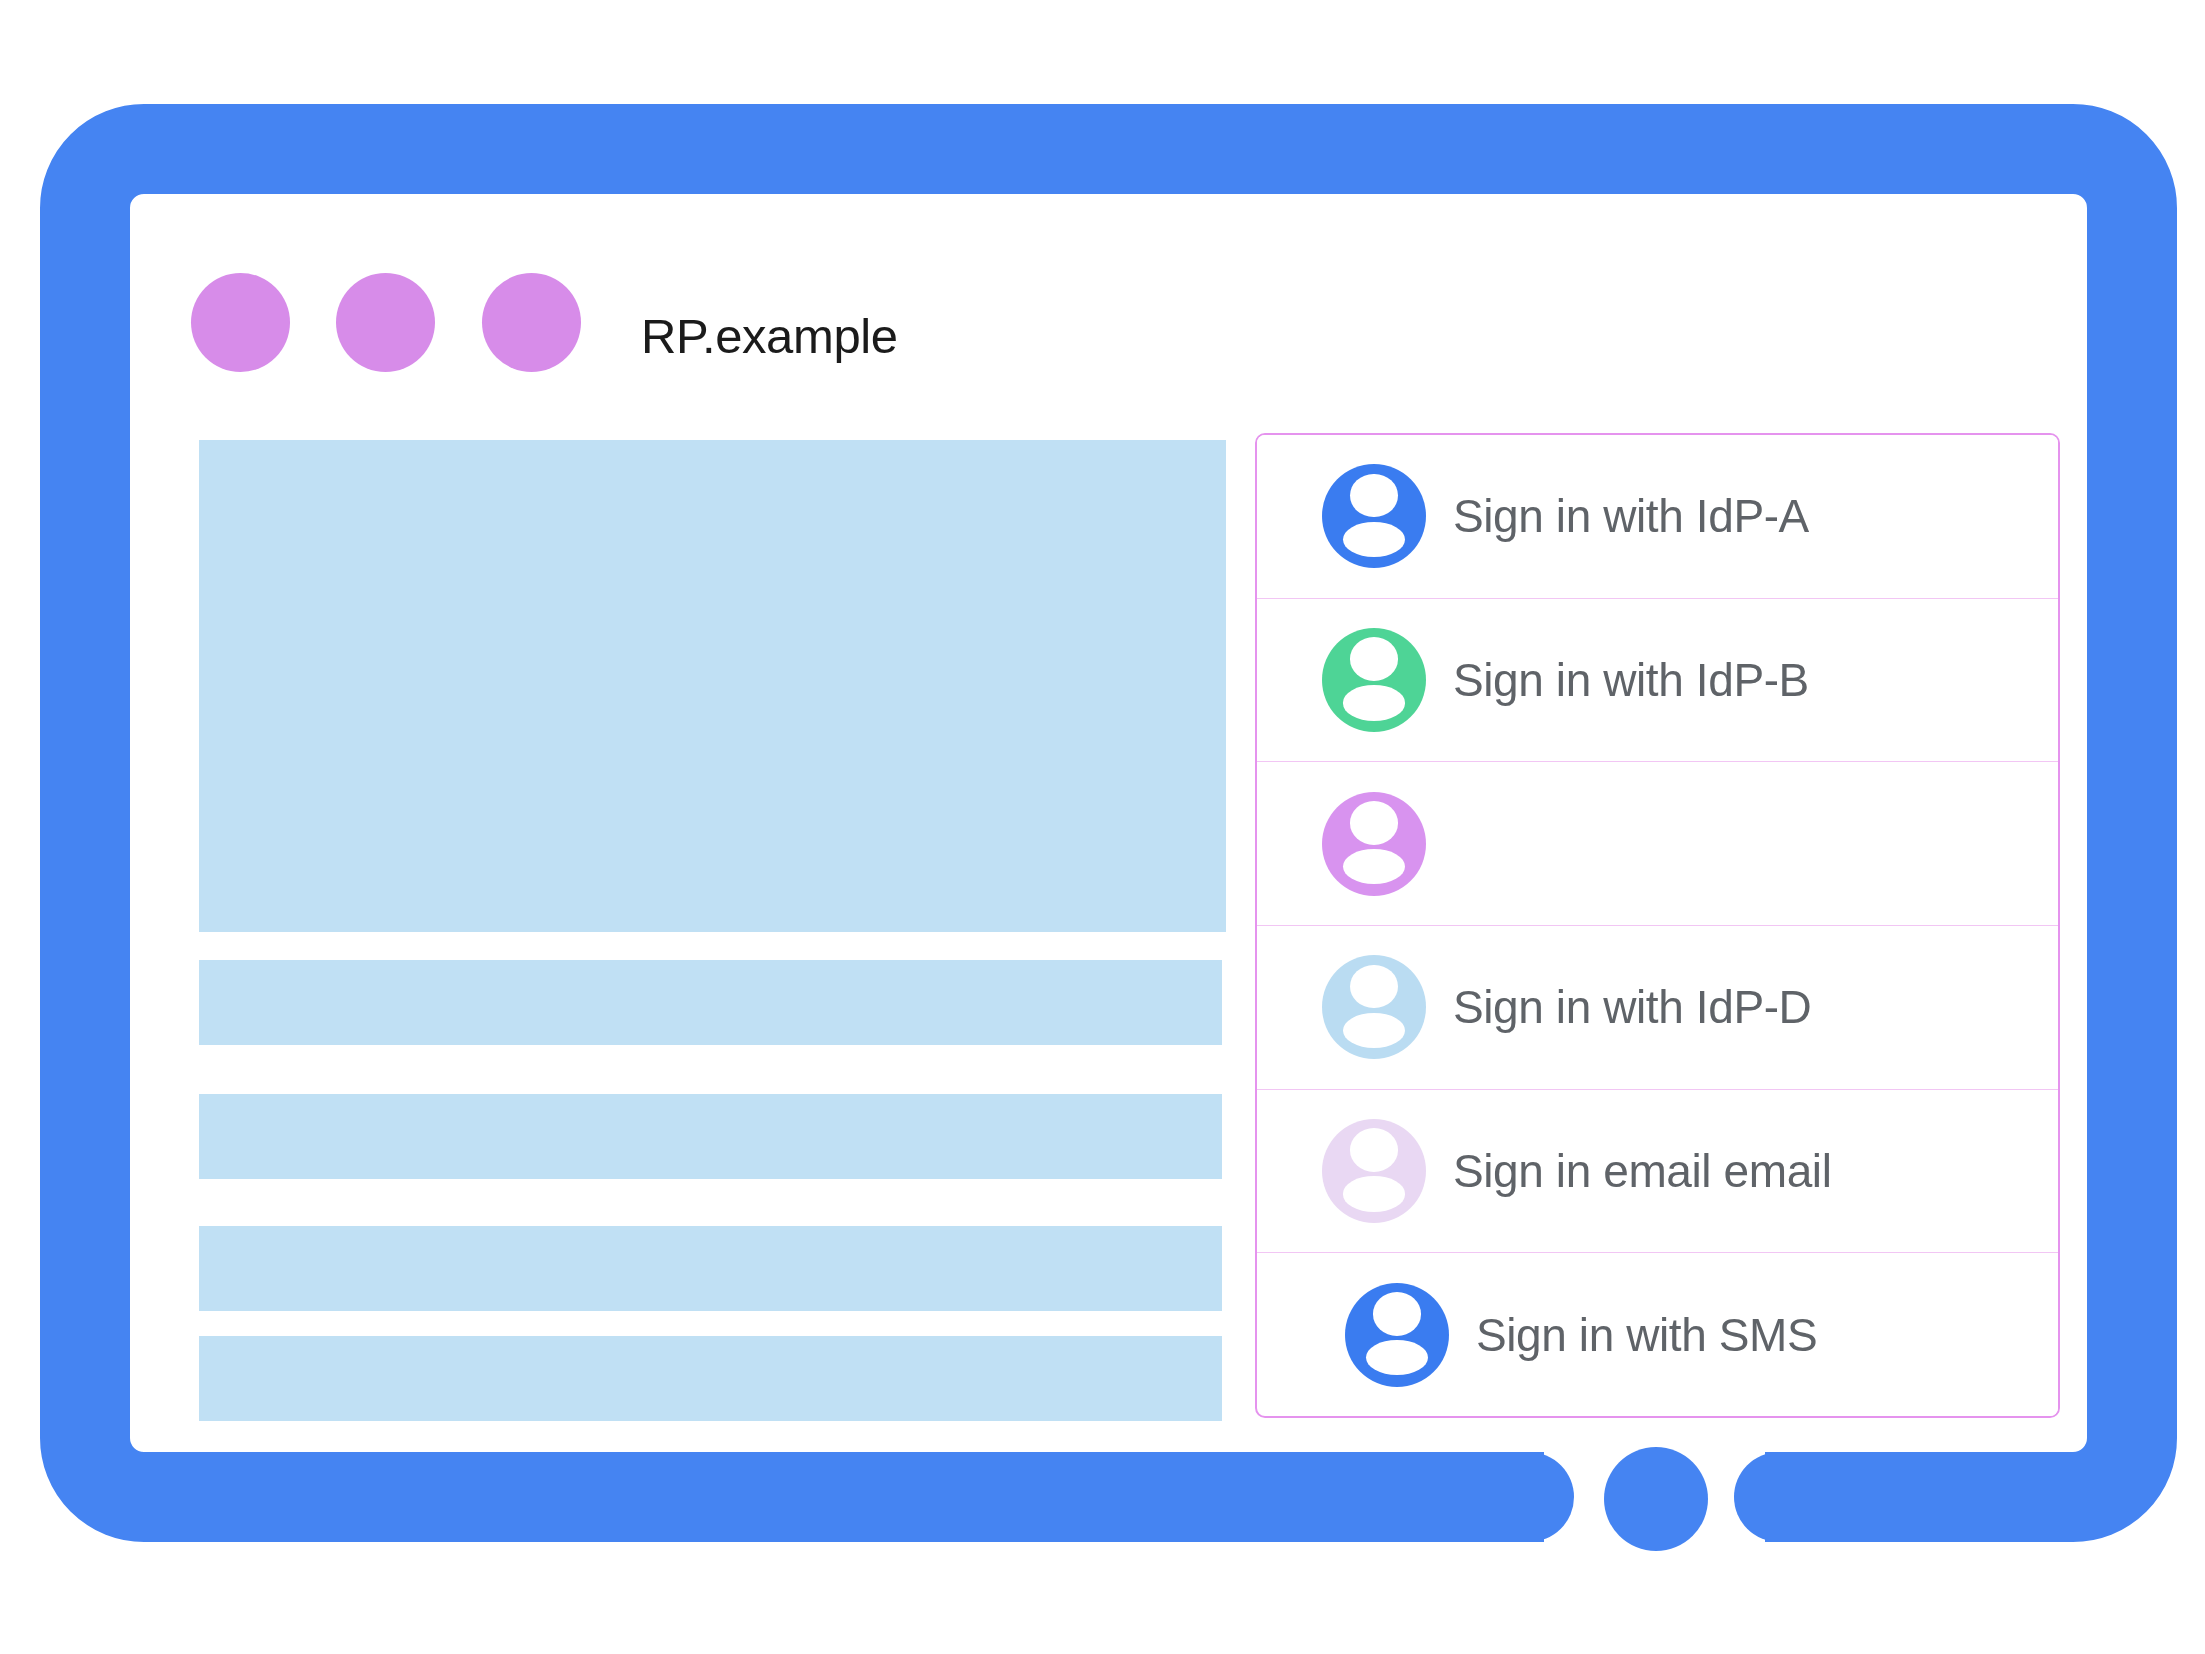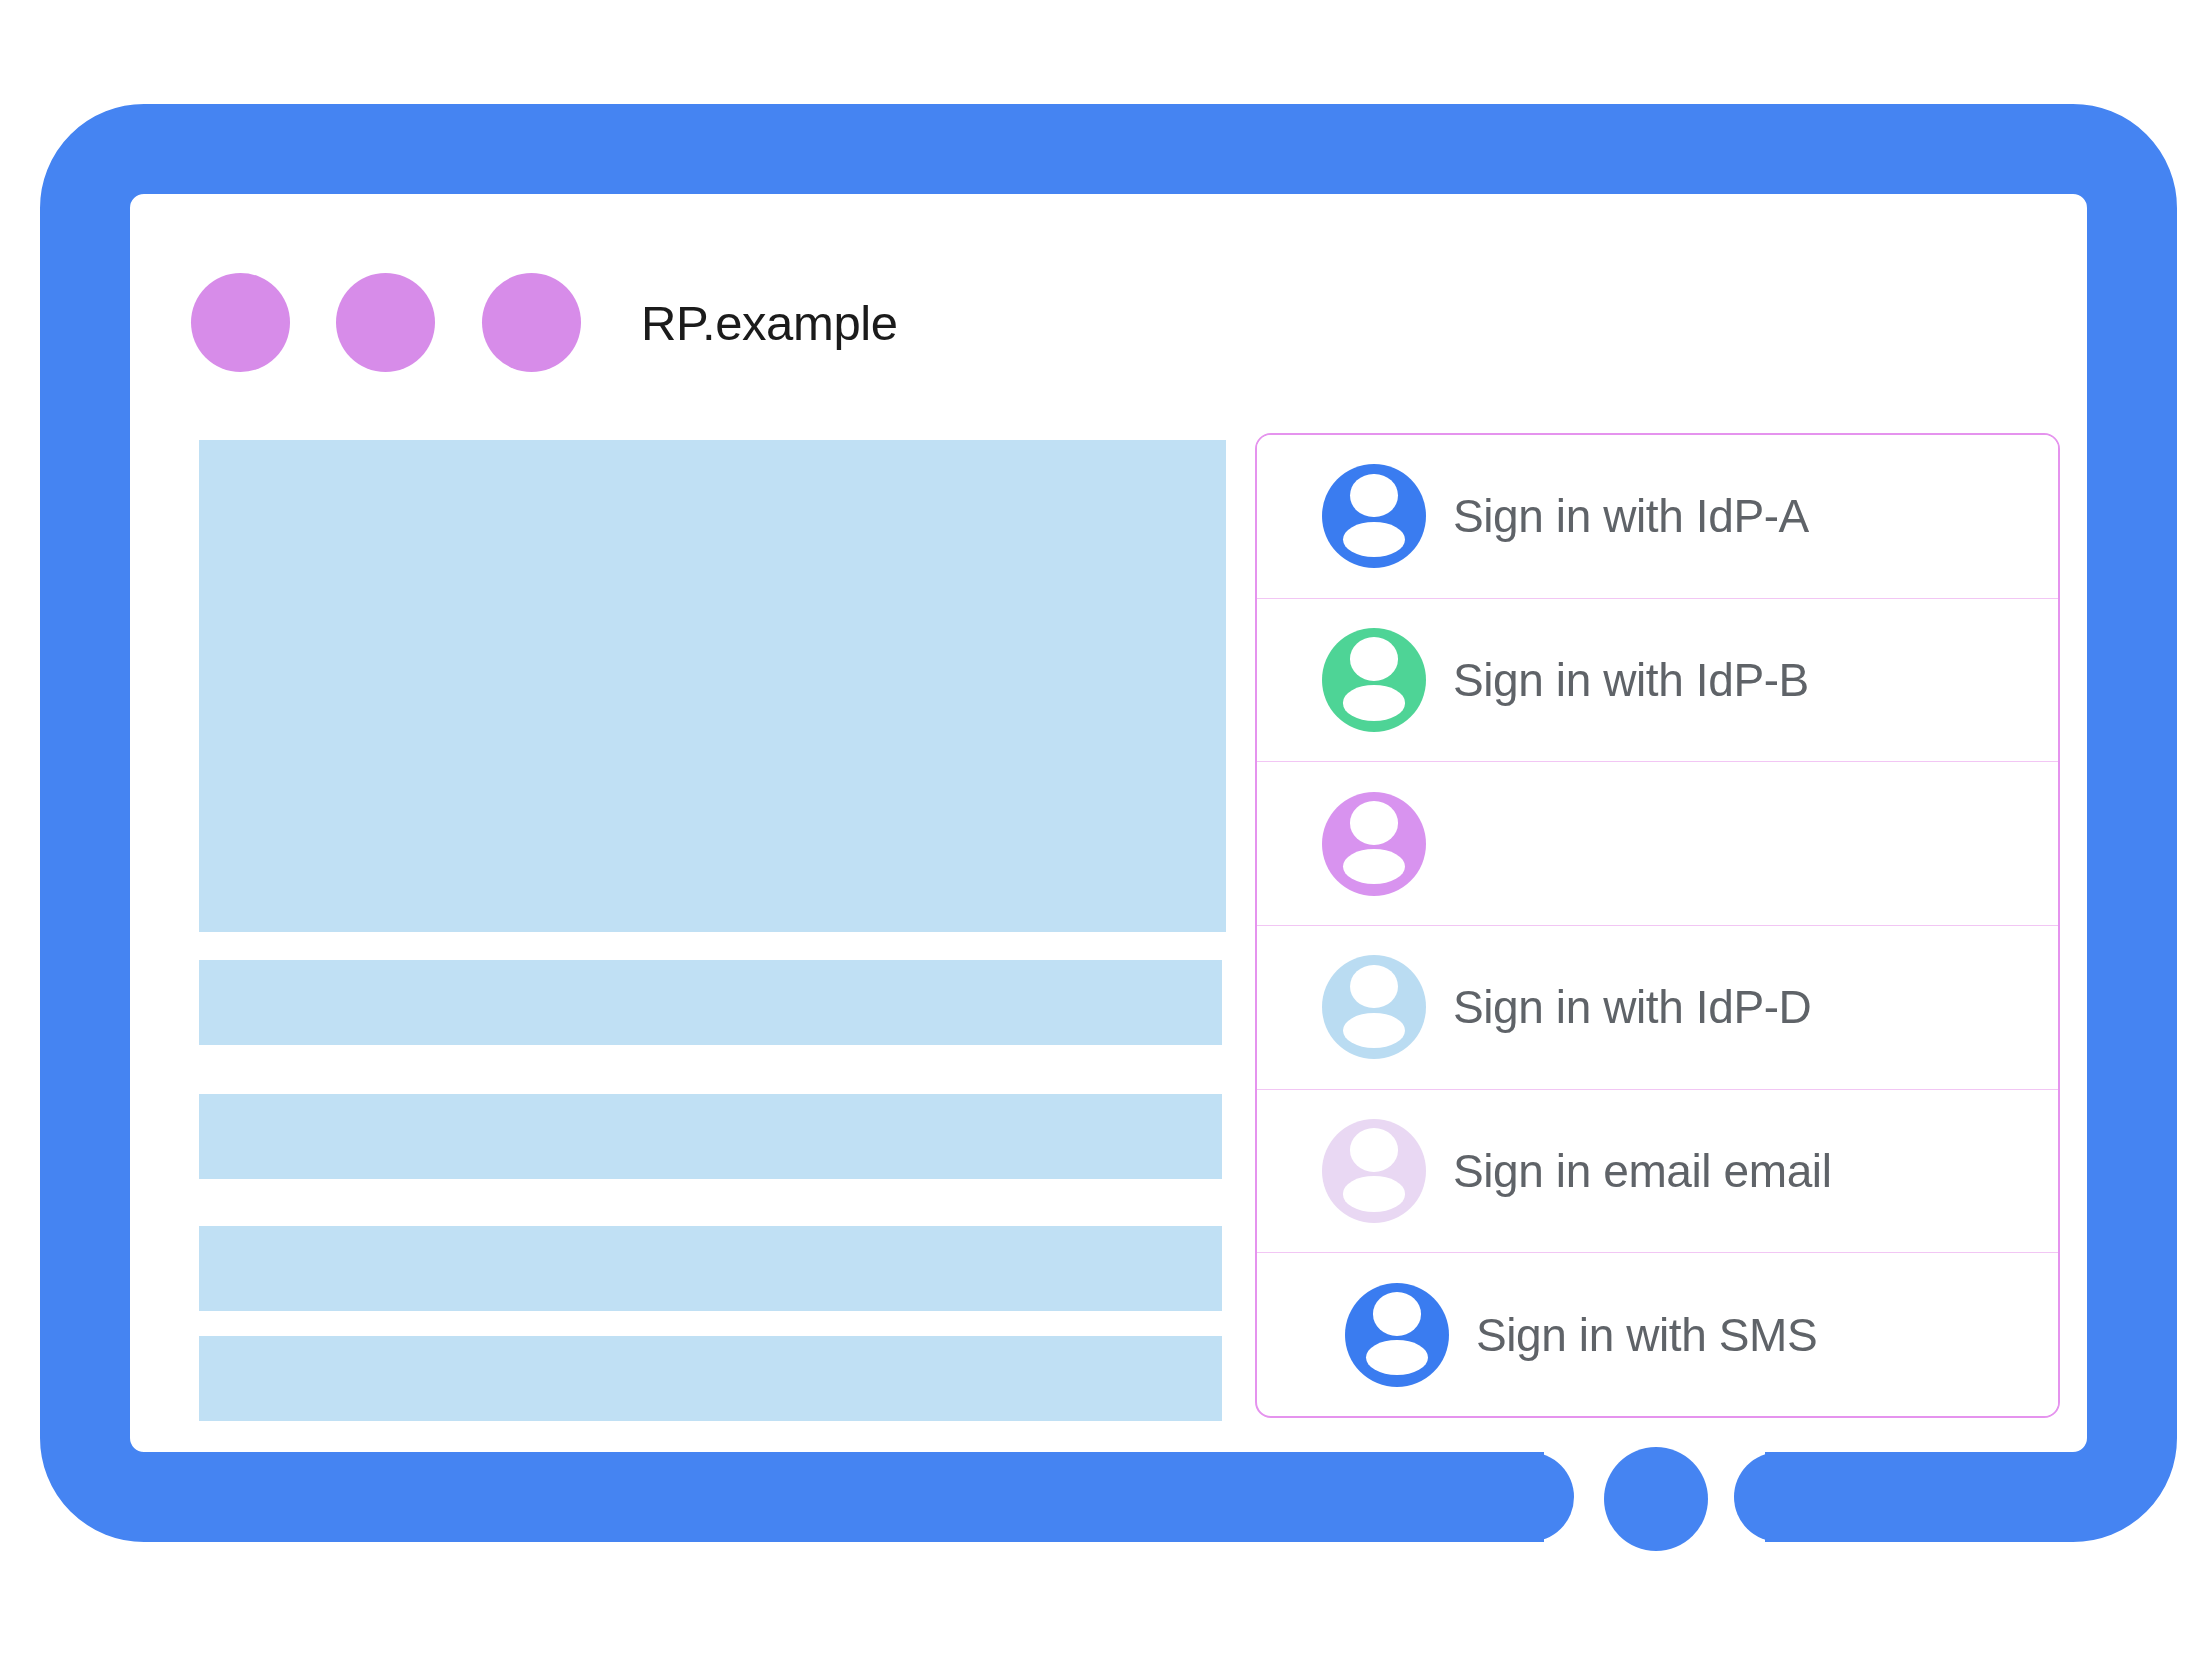--- a/index.html
+++ b/index.html
@@ -15,32 +15,32 @@
   }
   
   .notch-gap{position:absolute;left:1544px;top:1445px;width:221px;height:104px;background:#ffffff;}
   .notch-cap-left{position:absolute;left:1461px;top:1452px;width:113px;height:90px;background:#4584f2;border-radius:0 45px 45px 0;}
   .notch-cap-right{position:absolute;left:1734px;top:1452px;width:115px;height:90px;background:#4584f2;border-radius:45px 0 0 45px;}
   .home-button{position:absolute;left:1604px;top:1447px;width:104px;height:104px;border-radius:50%;background:#4584f2;}
   
   .dot{position:absolute;top:273px;width:99px;height:99px;border-radius:50%;background:#d78ce9;}
   .dot1{left:191px;} .dot2{left:336px;} .dot3{left:482px;}
   .page-title{
-    position:absolute;left:641px;top:297px;height:53px;line-height:53px;
+    position:absolute;left:641px;top:310px;height:53px;line-height:53px;
     font-size:49px;letter-spacing:-0.4px;color:#1b1b1b;white-space:nowrap;
   }
   
   .ph{position:absolute;background:#c0e0f4;}
   .ph-hero{left:199px;top:440px;width:1027px;height:492px;}
   .ph-line{left:199px;width:1023px;height:85px;}
   .ph-line1{top:960px;} .ph-line2{top:1094px;} .ph-line3{top:1226px;} .ph-line4{top:1336px;}
   
   .panel{
     position:absolute;left:1255px;top:433px;width:805px;height:985px;
-    box-sizing:border-box;border:2.6px solid #e593ee;border-radius:16px;
+    box-sizing:border-box;border:2.6px solid #e593ee;border-radius:10px;
     background:#ffffff;display:flex;flex-direction:column;overflow:hidden;
   }
   .signin-row{
     flex:1 1 0;display:flex;align-items:center;box-sizing:border-box;
     padding-left:65px;border-bottom:1.8px solid #f2c6f4;background:#ffffff;cursor:pointer;
   }
   .panel div.signin-row:last-of-type{border-bottom:none;margin-left:23px;}
   .avatar{
     position:relative;width:104px;height:104px;border-radius:50%;
     flex:0 0 auto;margin-right:27px;background:#3a7cf0;

